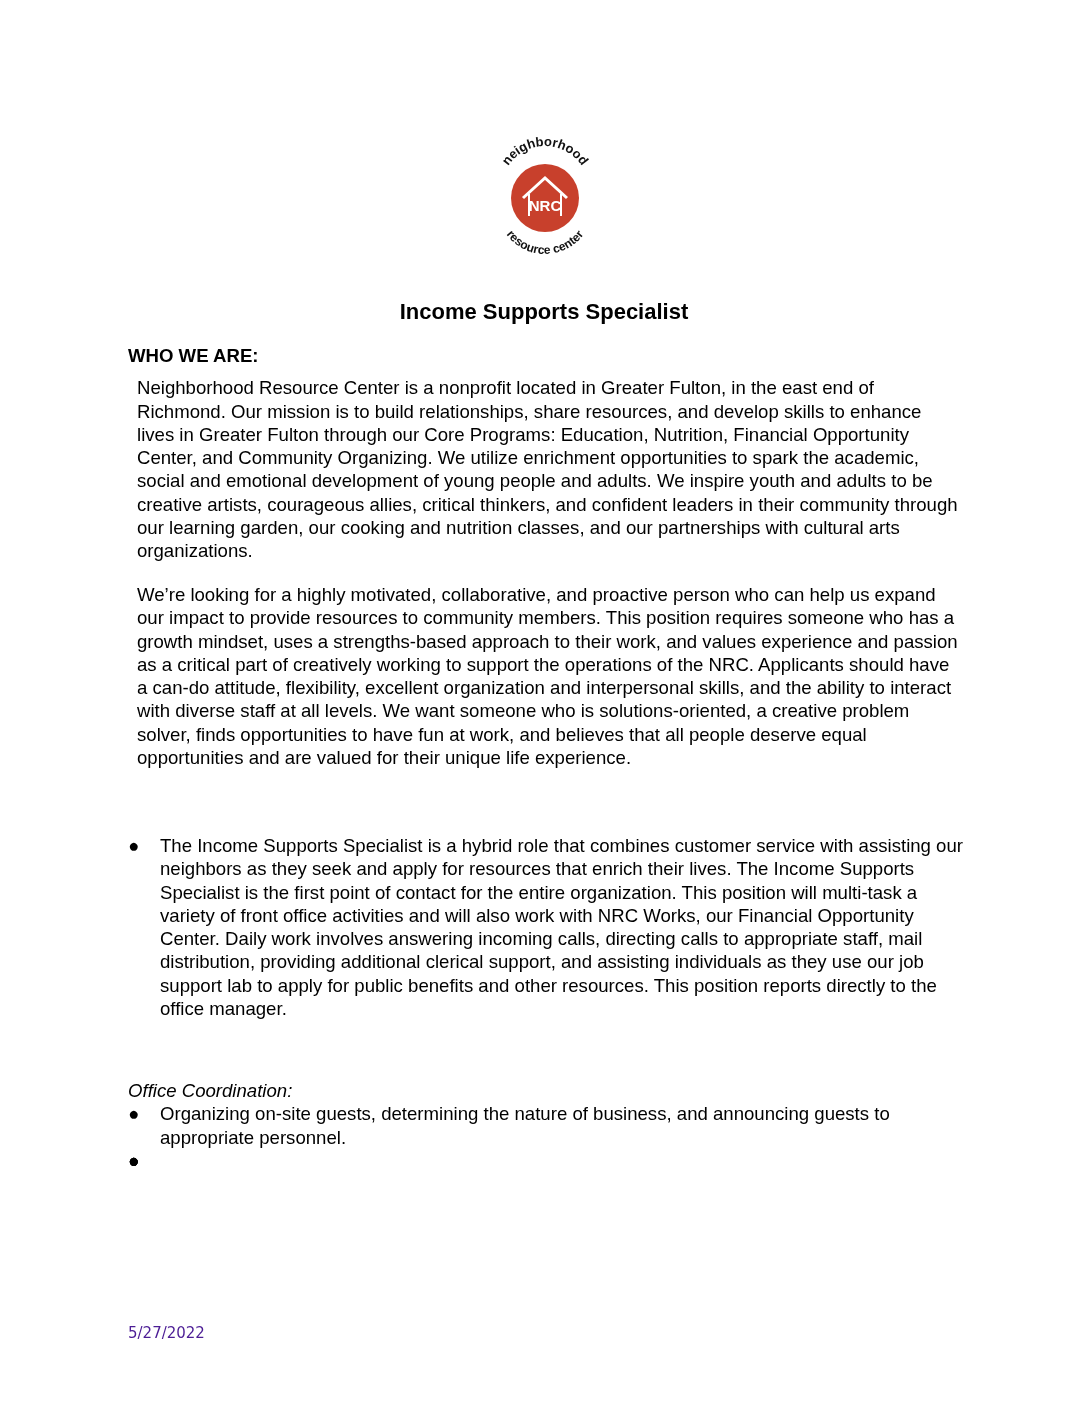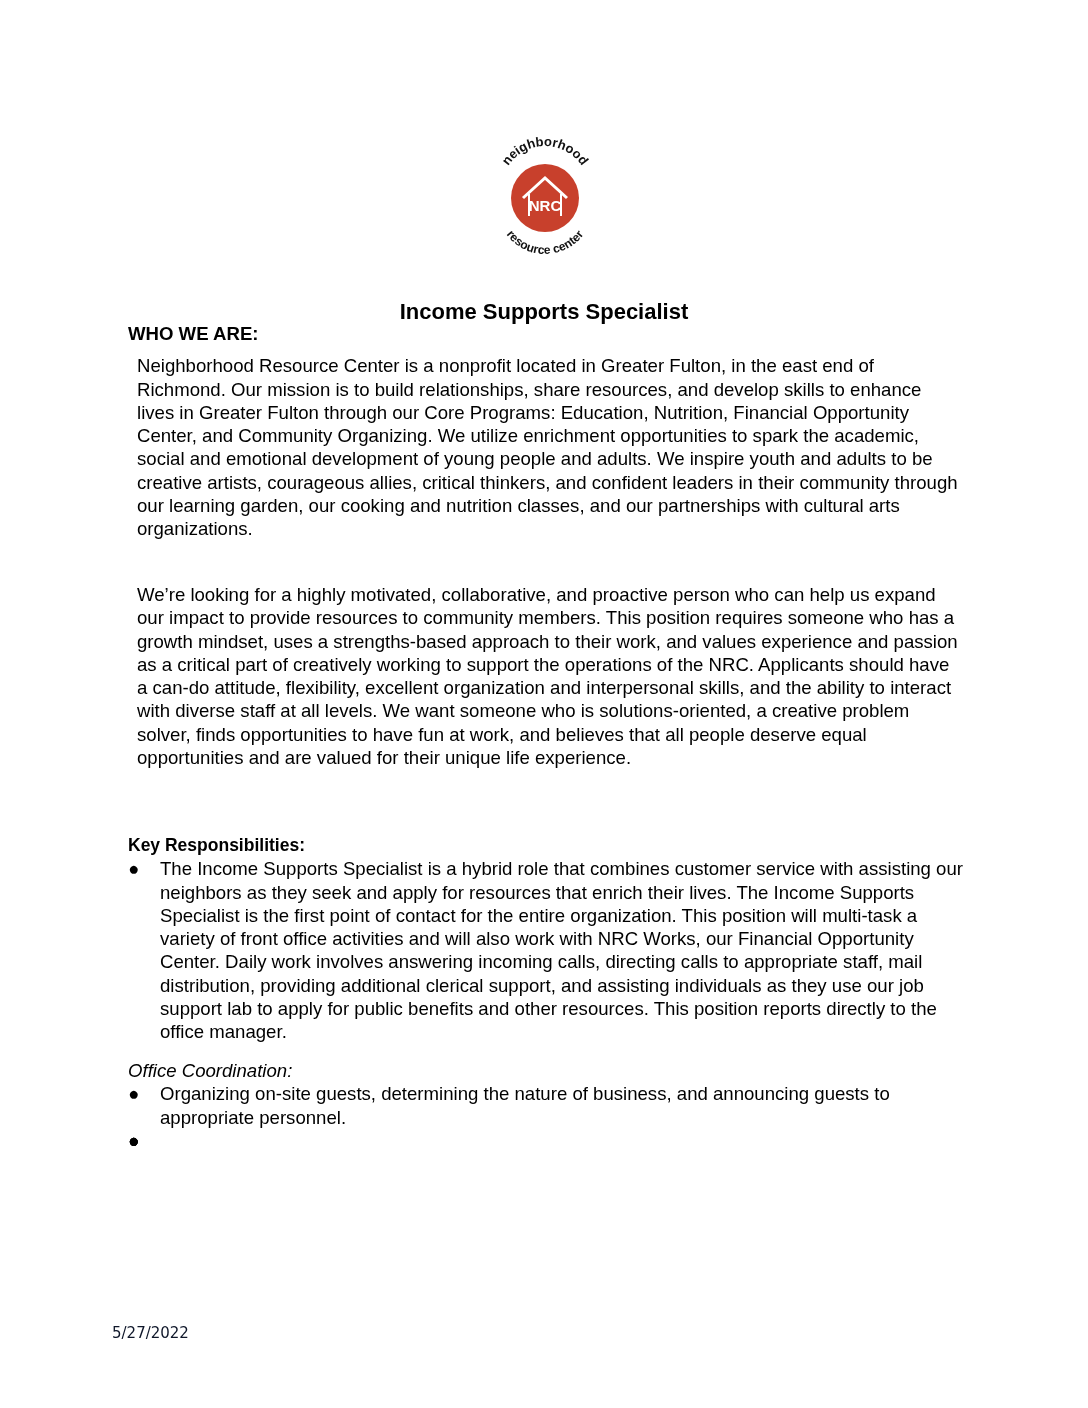--- a/index.html
+++ b/index.html
@@ -4,26 +4,26 @@
 <style>
   html, body { margin:0; padding:0; background:#ffffff; }
   body { width:1088px; height:1408px; position:relative; overflow:hidden;
          font-family:"Liberation Sans", sans-serif; color:#000; }
   .logo { position:absolute; left:489px; top:128px; width:112px; height:130px; }
   .title { position:absolute; left:0; width:1088px; top:288px; text-align:center;
            font-weight:bold; font-size:22px; line-height:28px;margin-top:10px; }
   .block { position:absolute; left:128px; width:840px; font-size:18.6px; line-height:23.3px; }
   .h { font-weight:bold; }
   .p { margin:9px; }
-  .sub { font-style:italic; }
+  .sub { font-style:italic;margin-top:20px; }
   ul { list-style:none; margin:0; padding:0; }
   li { position:relative; padding-left:32px; }
   li .bullet { position:absolute; left:0; top:0; width:32px; }
-  .footer { position:absolute; left:112px; top:1324px; font-family:"DejaVu Sans", sans-serif;
-            font-size:15px; color:#0f172a; }
+  .footer { position:absolute; left:128px; top:1324px; font-family:"DejaVu Sans", sans-serif;
+            font-size:15px; color:#4c1d95; }
 </style>
 </head>
 <body>
 
 <div class="logo">
   <svg width="112" height="130" viewBox="0 0 112 130">
     <defs>
       <path id="arcTop" d="M 12 62 A 44 44 0 0 1 100 62"></path>
       <path id="arcBot" d="M 8 78 A 48 48 0 0 0 104 78"></path>
     </defs>
@@ -36,31 +36,30 @@
       <textPath href="#arcTop" startOffset="50%" text-anchor="middle">neighborhood</textPath>
     </text>
     <text font-size="12" font-weight="bold" font-family="Liberation Sans, sans-serif" fill="#111">
       <textPath href="#arcBot" startOffset="50%" text-anchor="middle">resource center</textPath>
     </text>
   </svg>
 </div>
 
 <div class="title">Income Supports Specialist</div>
 
-<div class="block" style="top:322px;">
+<div class="block" style="top:344px;">
   <div class="h">WHO WE ARE:</div>
   <p class="p">Neighborhood Resource Center is a nonprofit located in Greater Fulton, in the east end of Richmond. Our mission is to build relationships, share resources, and develop skills to enhance lives in Greater Fulton through our Core Programs: Education, Nutrition, Financial Opportunity Center, and Community Organizing. We utilize enrichment opportunities to spark the academic, social and emotional development of young people and adults. We inspire youth and adults to be creative artists, courageous allies, critical thinkers, and confident leaders in their community through our learning garden, our cooking and nutrition classes, and our partnerships with cultural arts organizations.</p>
 </div>
 
 <div class="block" style="top:574px;">
   <p class="p">We’re looking for a highly motivated, collaborative, and proactive person who can help us expand our impact to provide resources to community members. This position requires someone who has a growth mindset, uses a strengths-based approach to their work, and values experience and passion as a critical part of creatively working to support the operations of the NRC. Applicants should have a can-do attitude, flexibility, excellent organization and interpersonal skills, and the ability to interact with diverse staff at all levels. We want someone who is solutions-oriented, a creative problem solver, finds opportunities to have fun at work, and believes that all people deserve equal opportunities and are valued for their unique life experience.</p>
 </div>
 
 <div class="block" style="top:834px;">
-  <div class="h" style="font-size:17.5px;">Key Responsibilities:</div>
   <ul>
     <li>
       <span class="bullet">●</span>
       <span>The Income Supports Specialist is a hybrid role that combines customer service with assisting our neighbors as they seek and apply for resources that enrich their lives. The Income Supports Specialist is the first point of contact for the entire organization. This position will multi-task a variety of front office activities and will also work with NRC Works, our Financial Opportunity Center. Daily work involves answering incoming calls, directing calls to appropriate staff, mail distribution, providing additional clerical support, and assisting individuals as they use our job support lab to apply for public benefits and other resources. This position reports directly to the office manager.</span>
     </li>
   </ul>
 </div>
 
 <div class="block" style="top:1059px;">
   <div class="sub">Office Coordination:</div>

